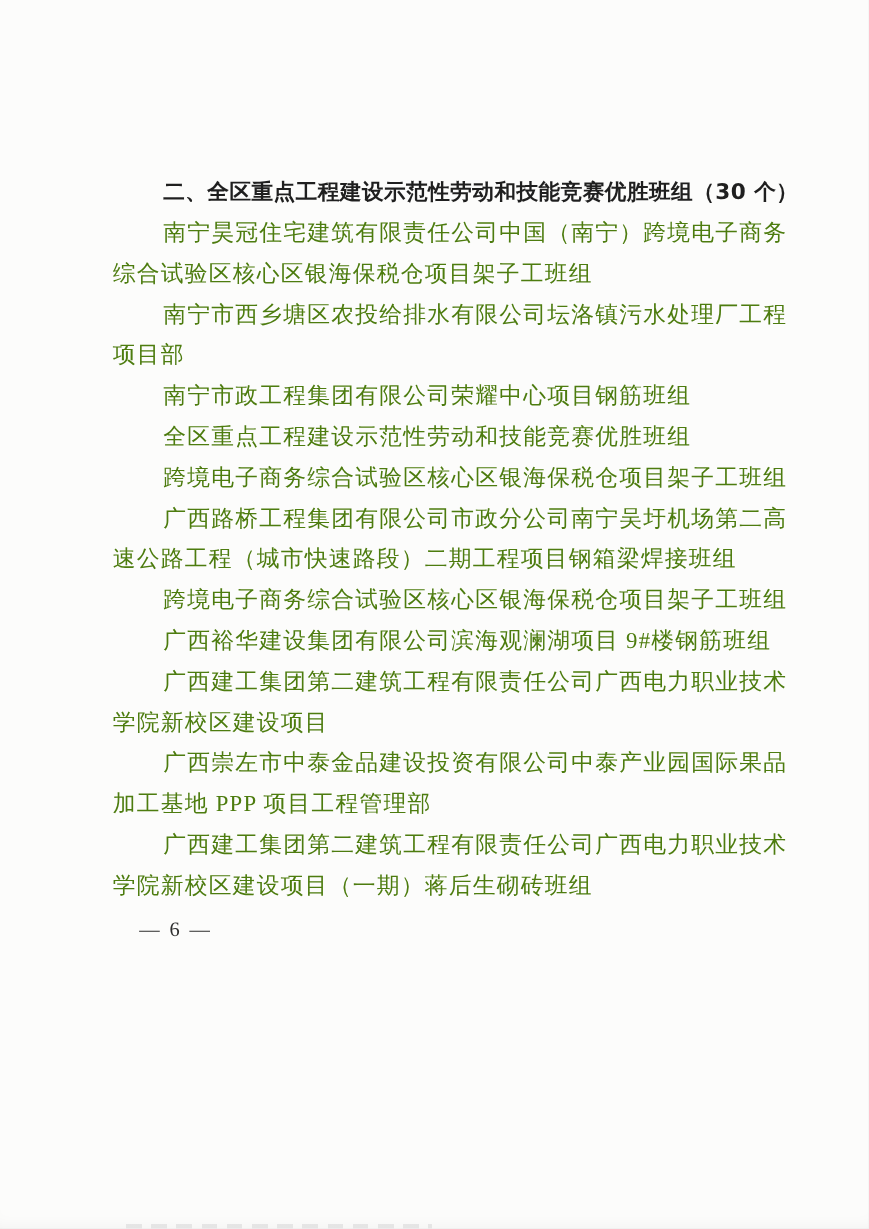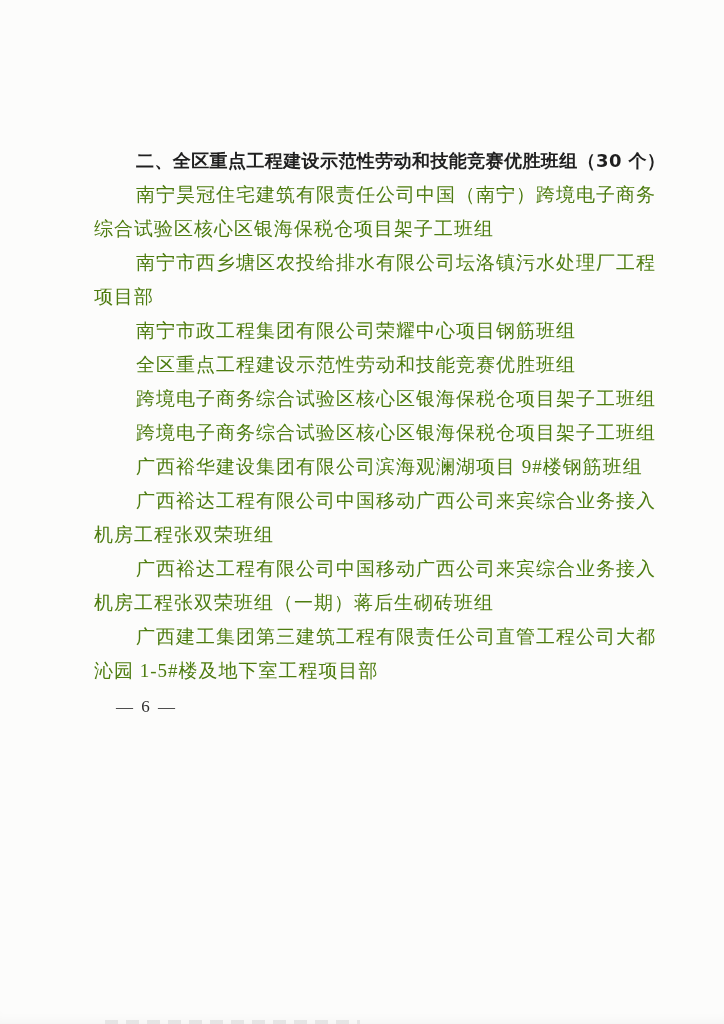--- a/index.html
+++ b/index.html
@@ -98,46 +98,50 @@
   <div class="entry-wrap">
     <p class="entry-text">全区重点工程建设示范性劳动和技能竞赛优胜班组</p>
 
   </div>
 
   <div class="entry-wrap">
     <p class="entry-text">跨境电子商务综合试验区核心区银海保税仓项目架子工班组</p>
 
   </div>
 
+  <div class="entry-wrap">
+    <p class="entry-text">广西路桥工程集团有限公司市政分公司南宁吴圩机场第二高速公路工程（城市快速路段）二期工程项目钢箱梁焊接班组</p>
+
+  </div>
 
   <div class="entry-wrap">
     <p class="entry-text">跨境电子商务综合试验区核心区银海保税仓项目架子工班组</p>
 
   </div>
 
   <div class="entry-wrap">
     <p class="entry-text">广西裕华建设集团有限公司滨海观澜湖项目 9#楼钢筋班组</p>
 
   </div>
 
 
   <div class="entry-wrap">
-    <p class="entry-text">广西裕达工程有限公司中国移动广西公司来宾综合业务接入机房工程张双荣班组</p>
-
-  </div>
-
-
-  <div class="entry-wrap">
-    <p class="entry-text">广西裕达工程有限公司中国移动广西公司来宾综合业务接入机房工程张双荣班组（一期）蒋后生砌砖班组</p>
+    <p class="entry-text">广西建工集团第二建筑工程有限责任公司广西电力职业技术学院新校区建设项目</p>
 
   </div>
 
   <div class="entry-wrap">
-    <p class="entry-text">广西建工集团第三建筑工程有限责任公司直管工程公司大都沁园 1-5#楼及地下室工程项目部</p>
+    <p class="entry-text">广西崇左市中泰金品建设投资有限公司中泰产业园国际果品加工基地 PPP 项目工程管理部</p>
 
   </div>
+
+  <div class="entry-wrap">
+    <p class="entry-text">广西建工集团第二建筑工程有限责任公司广西电力职业技术学院新校区建设项目（一期）蒋后生砌砖班组</p>
+
+  </div>
+
 </div>
 
     <div class="page-number">— 6 —</div>
   </div>
 
   <div class="bleed-artifact"></div>
 </div>
 
 </body></html>

